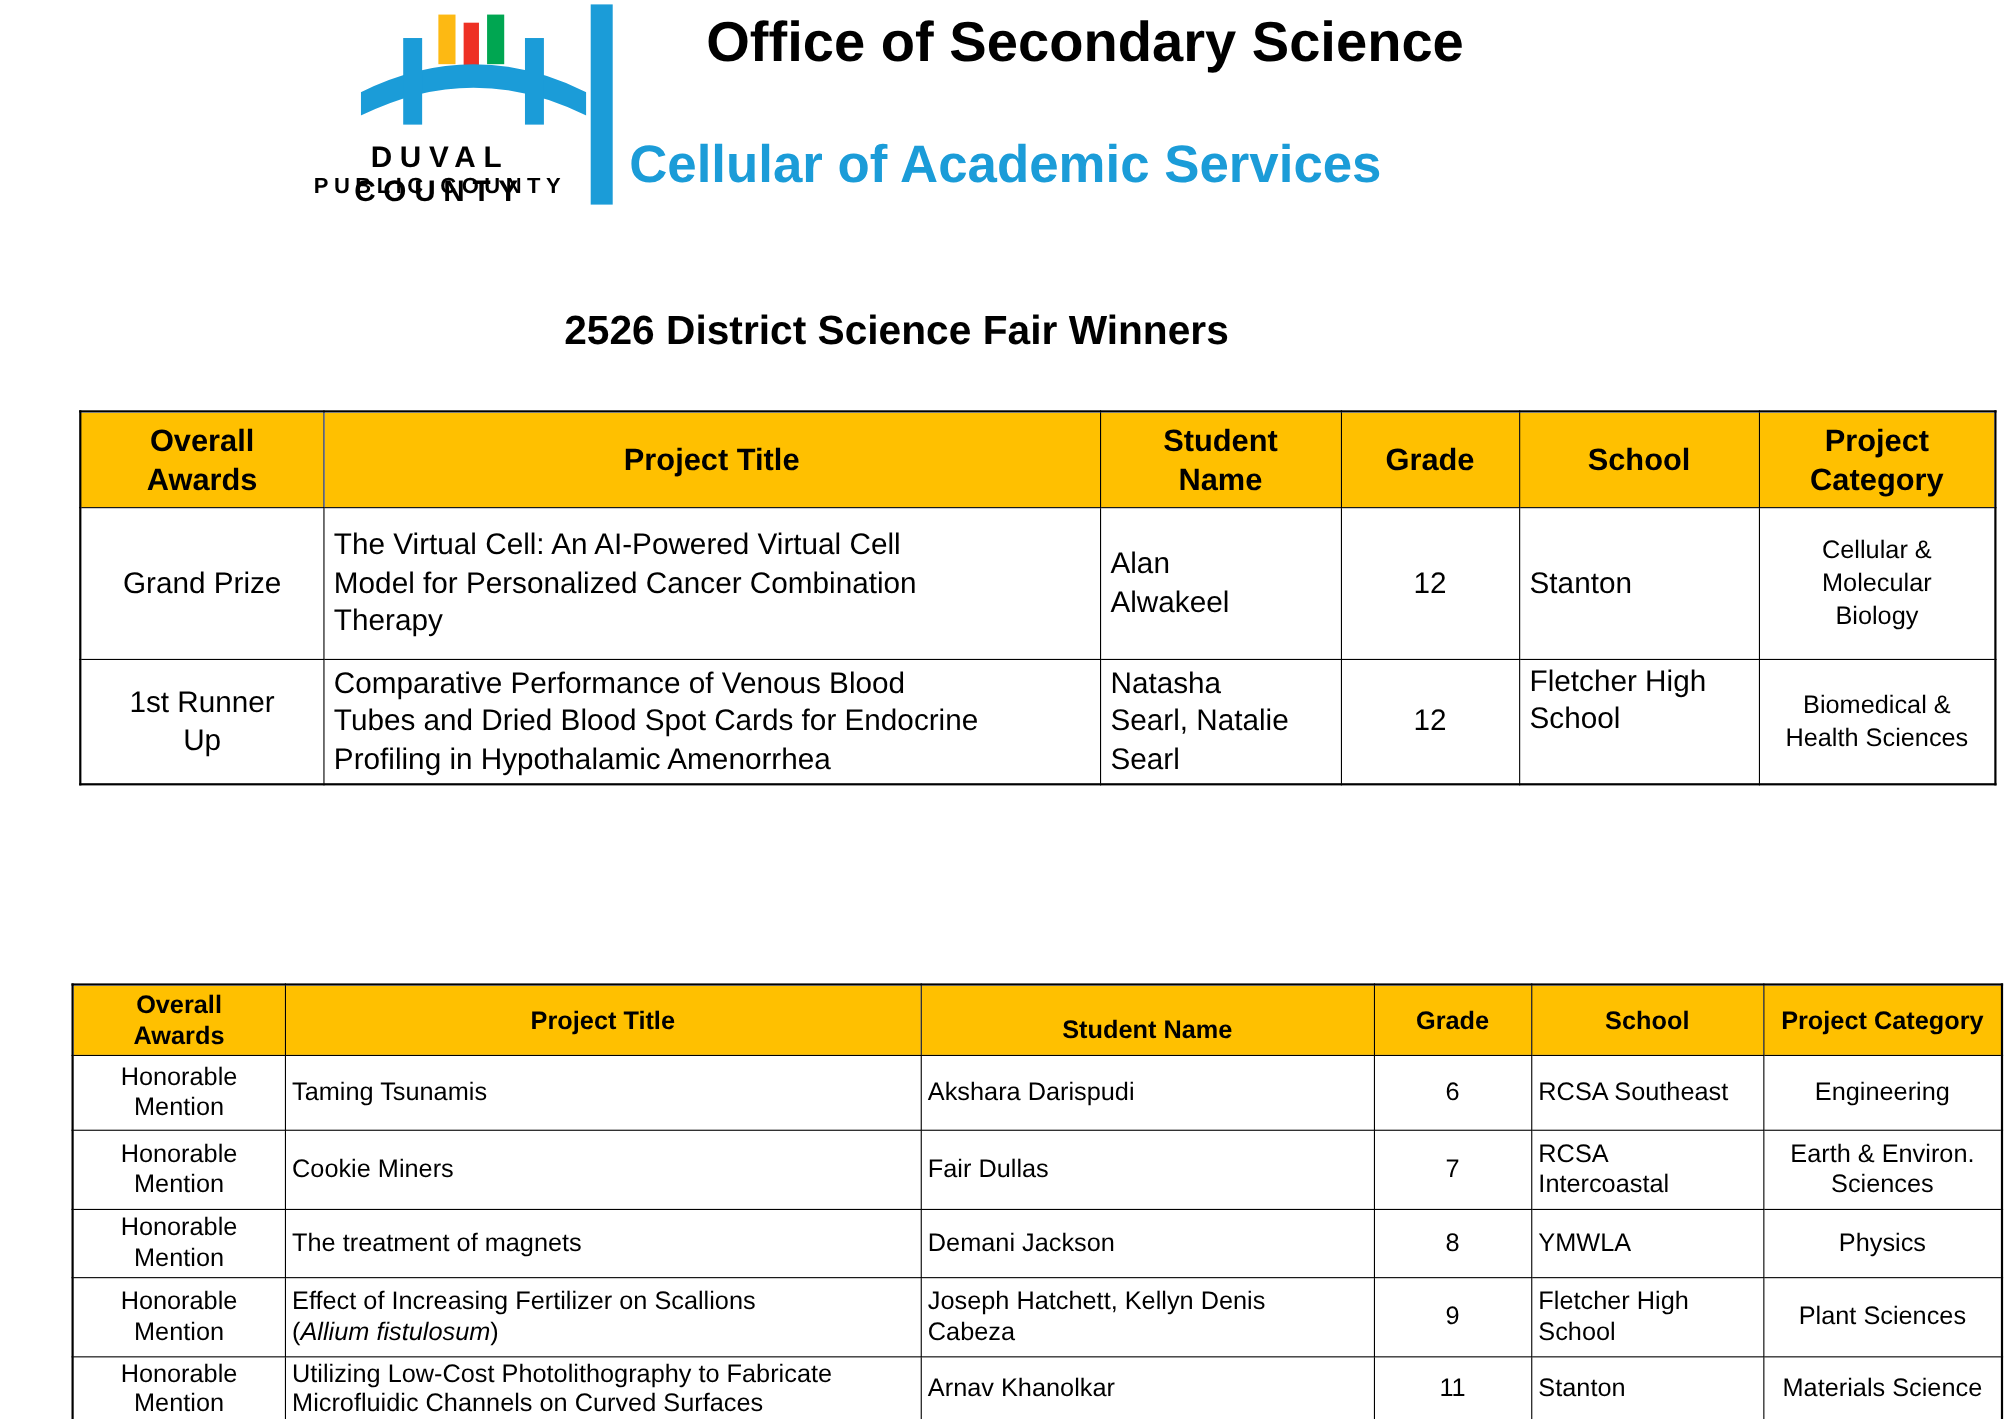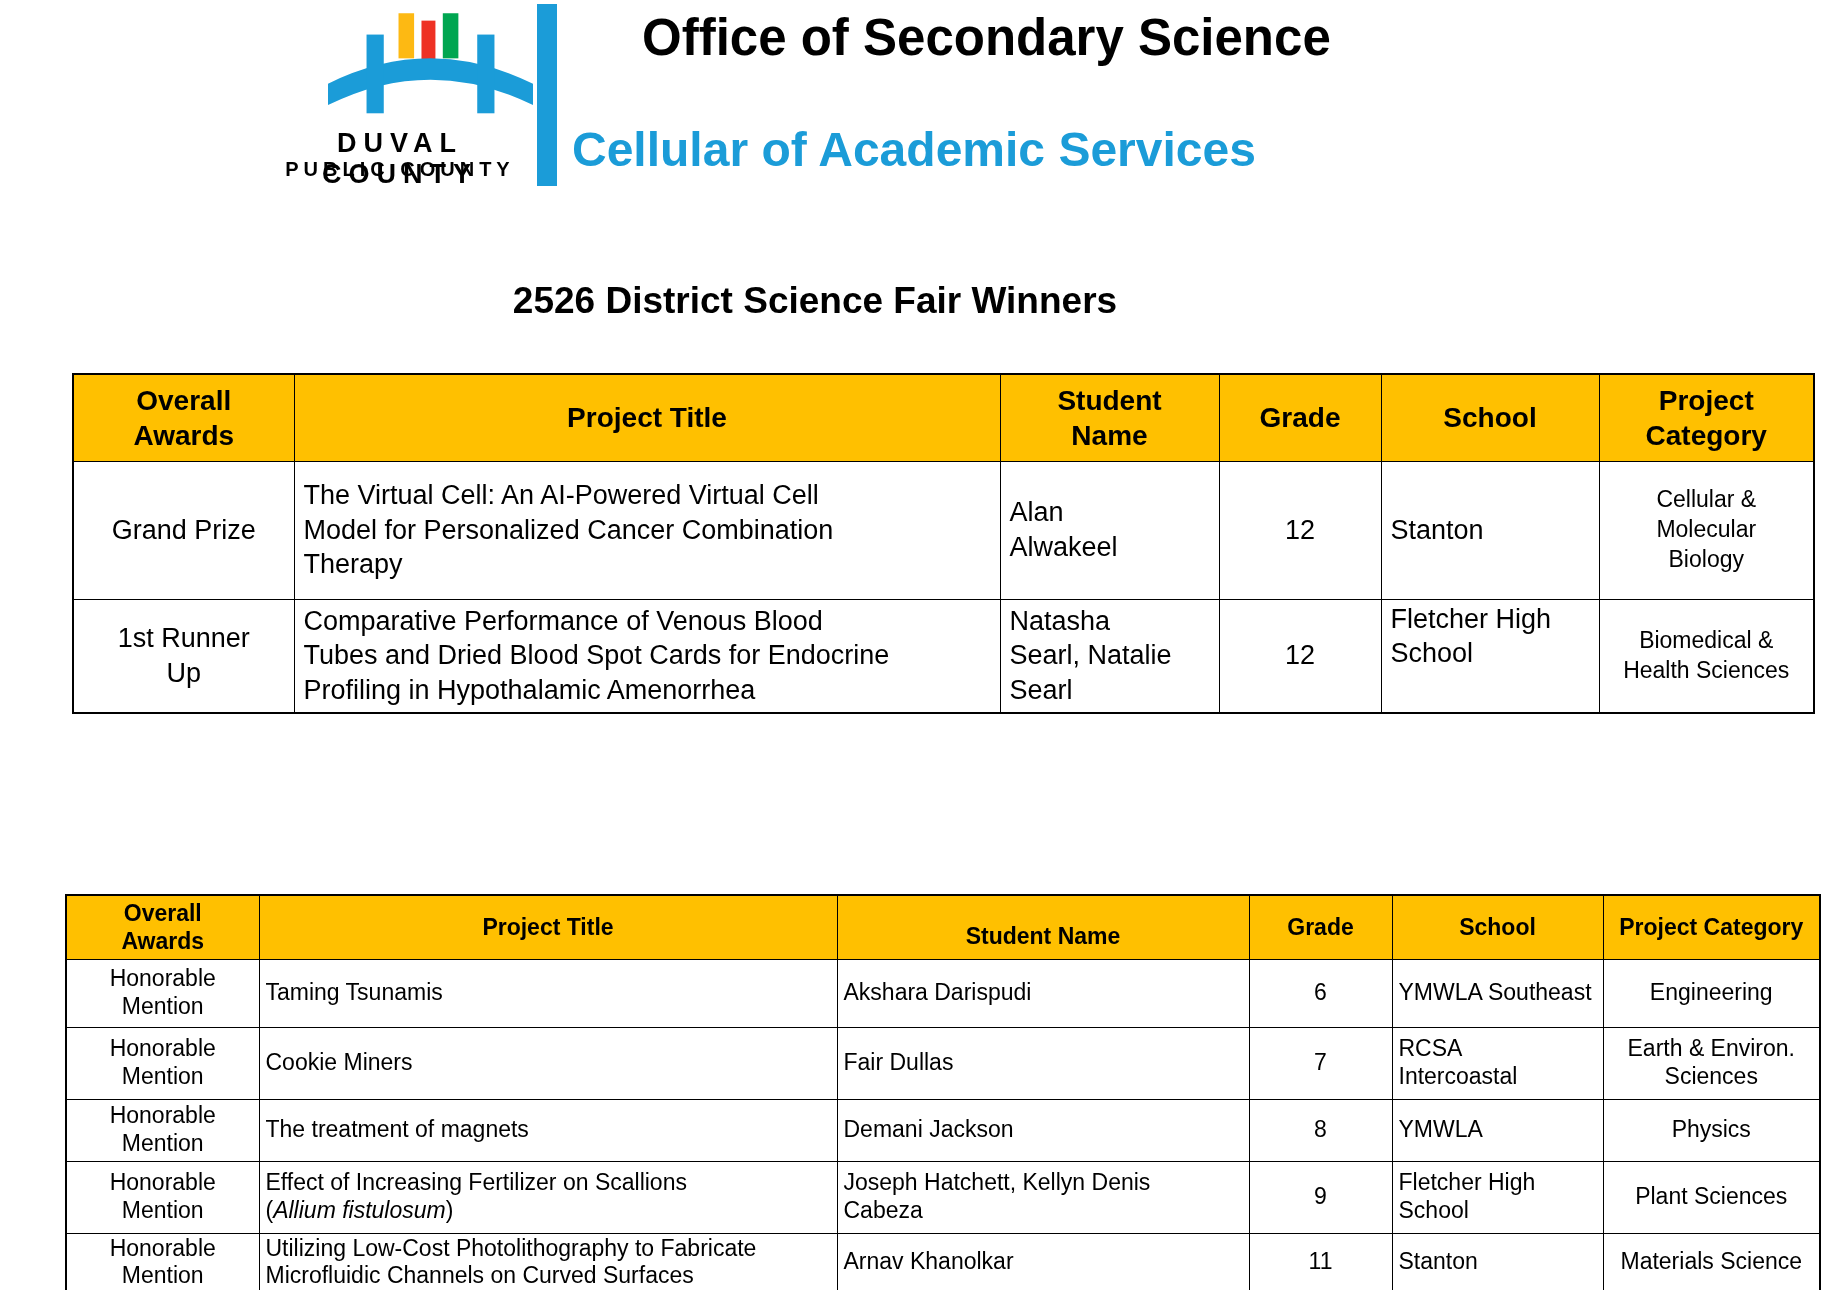--- a/index.html
+++ b/index.html
@@ -142,21 +142,21 @@
       <th>Grade</th>
       <th>School</th>
       <th>Project Category</th>
     </tr>
     <tr style="height:68px">
       <td class="center">Honorable
 Mention</td>
       <td class="left">Taming Tsunamis</td>
       <td class="left">Akshara Darispudi</td>
       <td class="center">6</td>
-      <td class="left">YMWLA Southeast</td>
+      <td class="left">RCSA Southeast</td>
       <td class="center">Engineering</td>
     </tr>
     <tr style="height:72px">
       <td class="center">Honorable
 Mention</td>
       <td class="left">Cookie Miners</td>
       <td class="left">Fair Dullas</td>
       <td class="center">7</td>
       <td class="left">RCSA
 Intercoastal</td>

